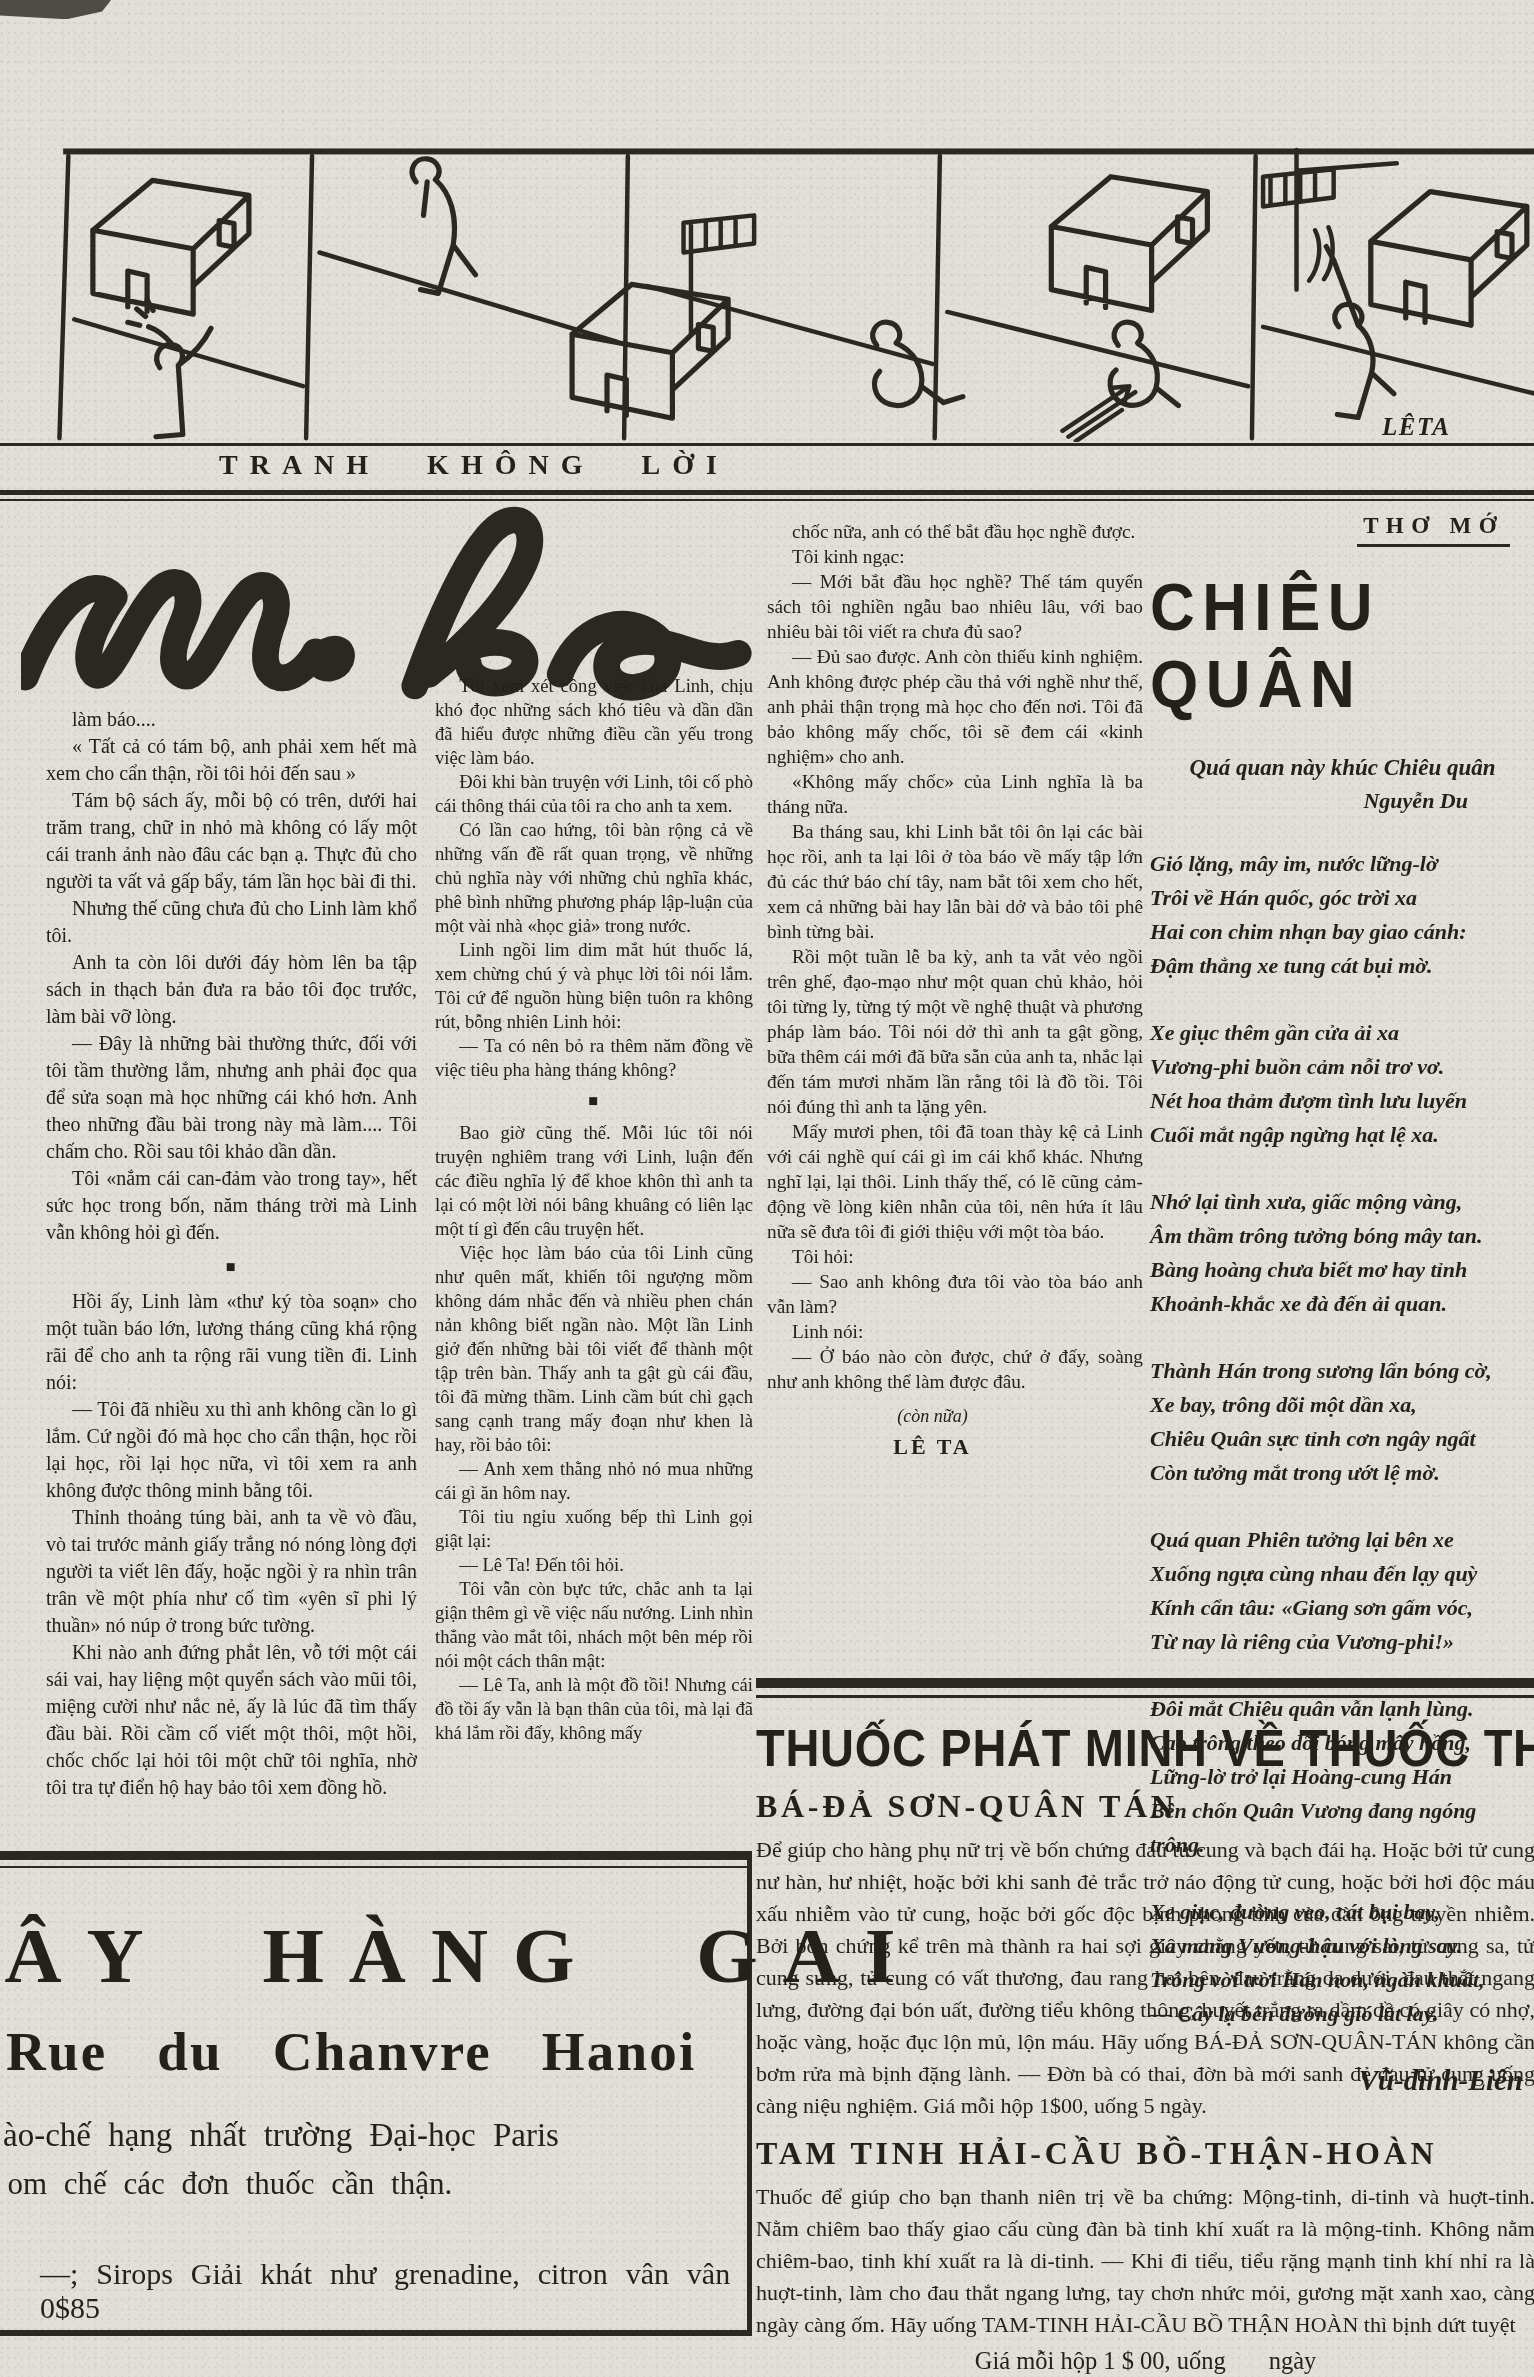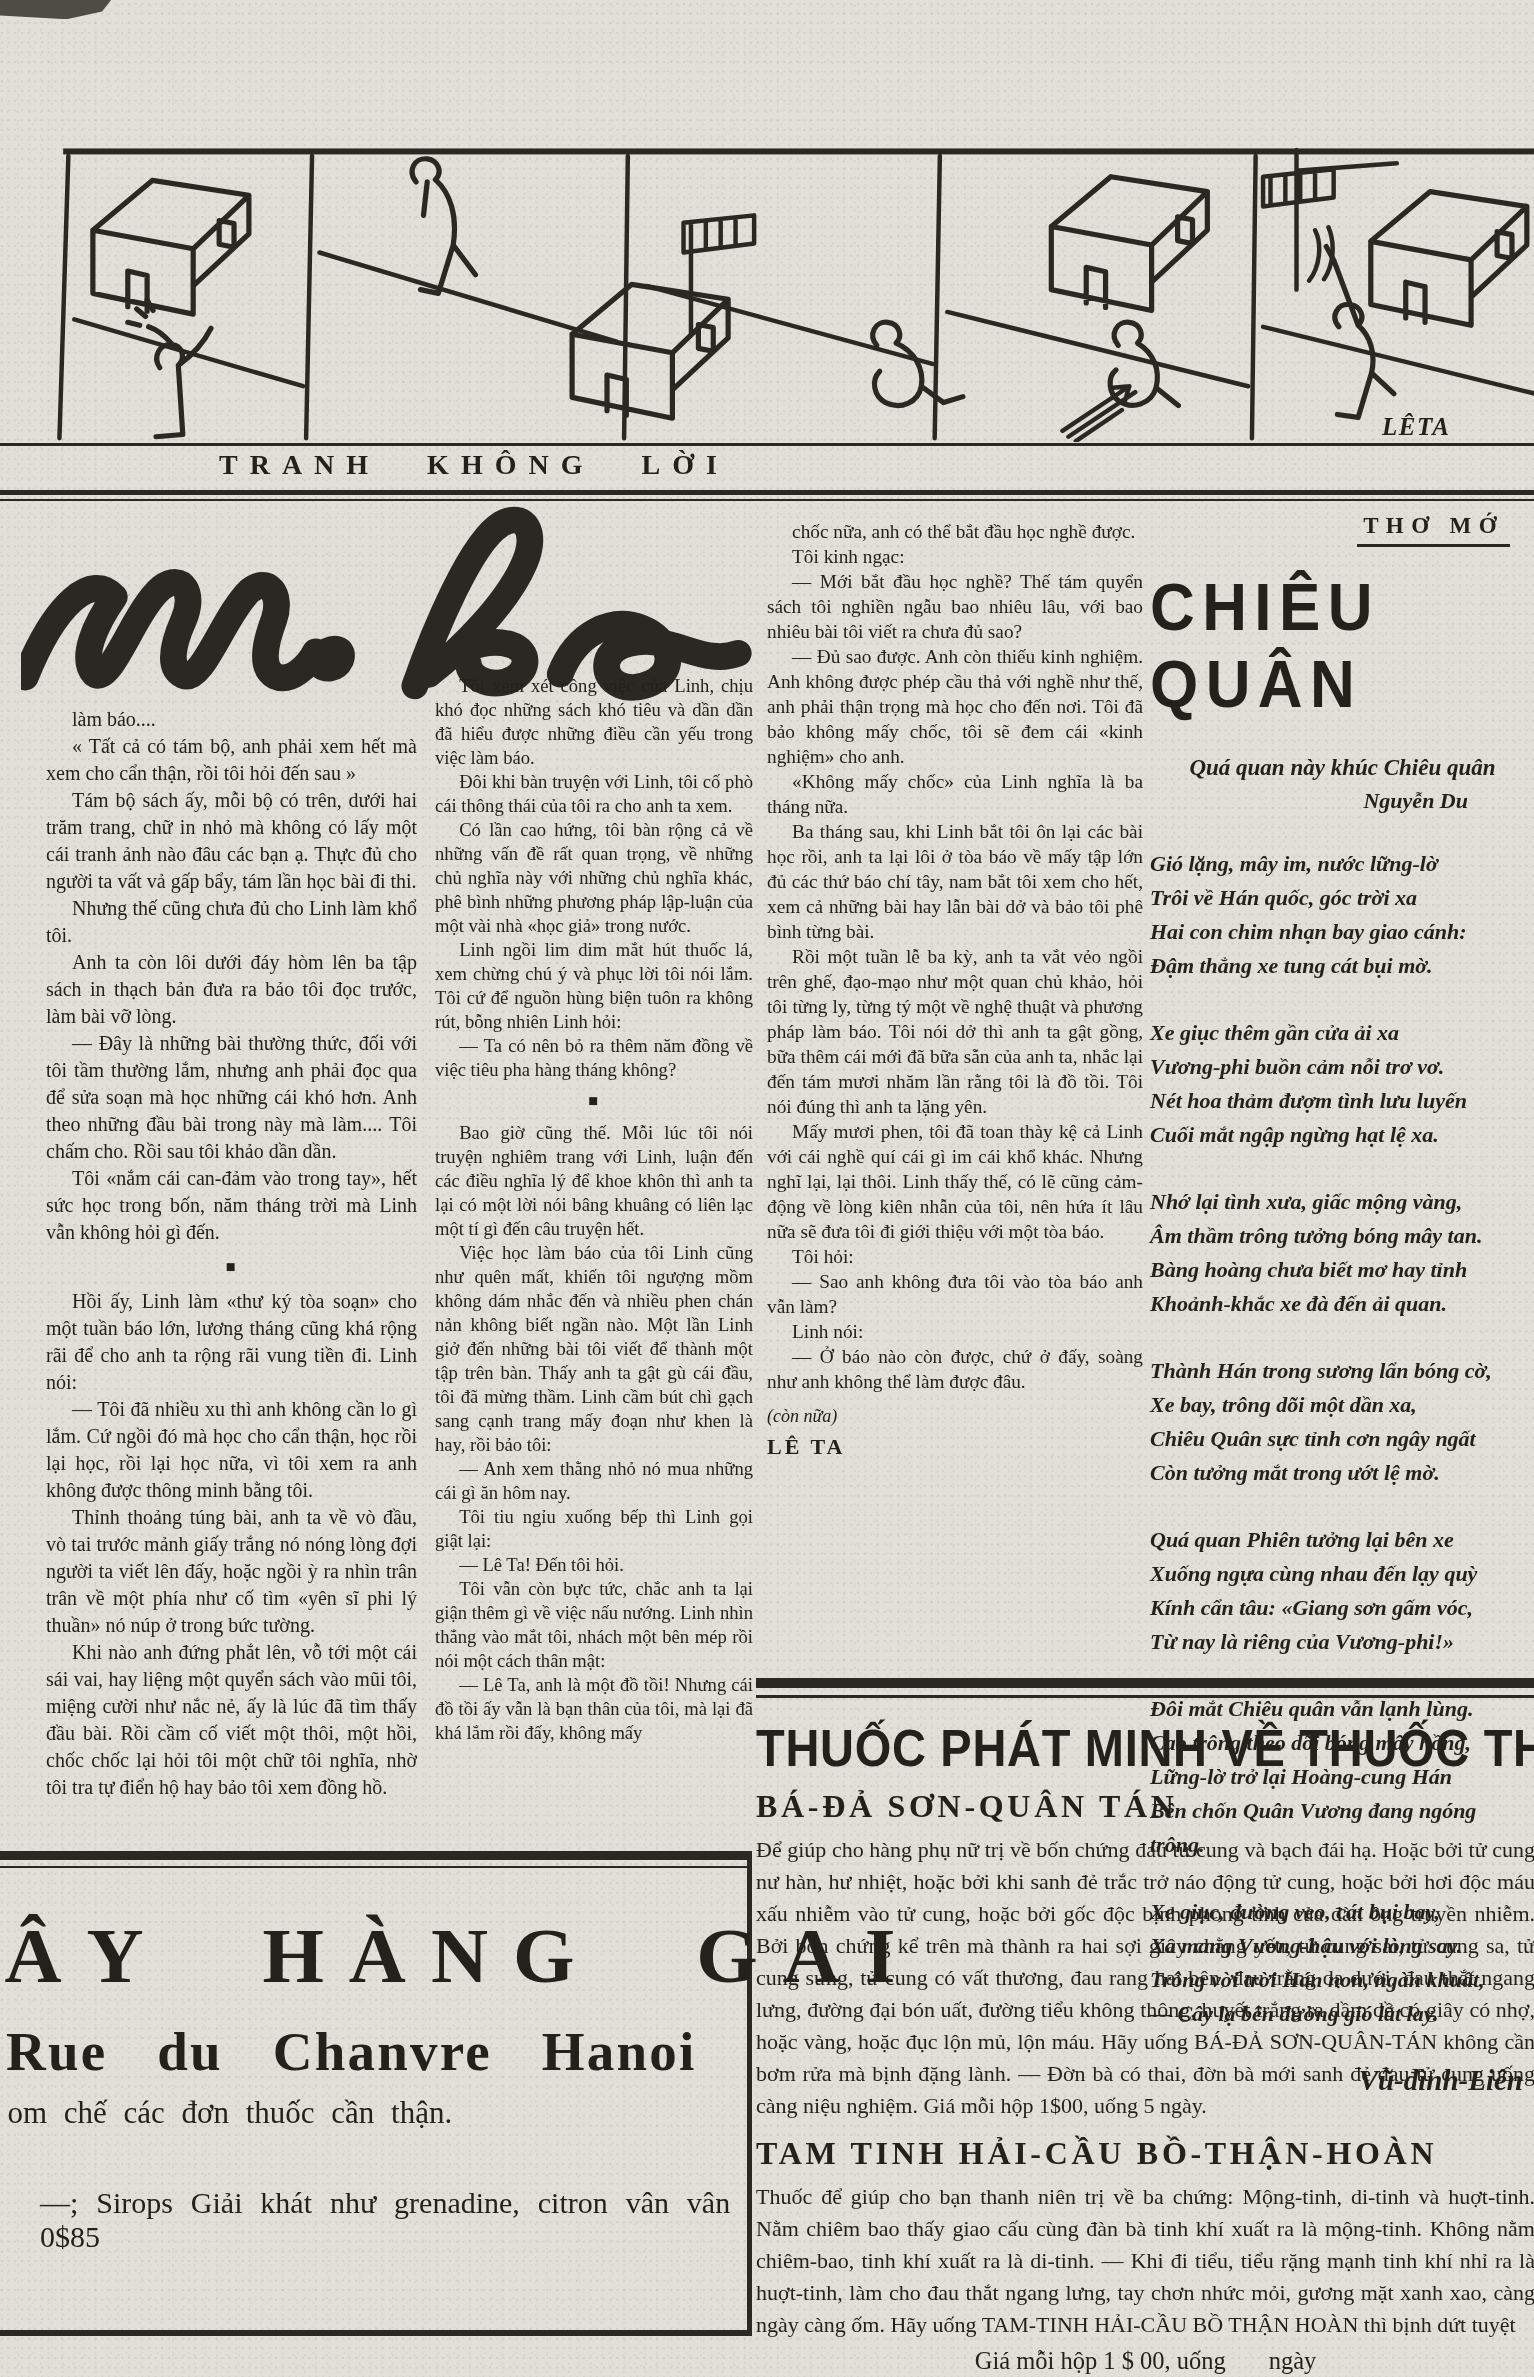--- a/index.html
+++ b/index.html
@@ -23,21 +23,21 @@
     letter-spacing:12px;word-spacing:28px;}
   
   .masthead{position:absolute;left:21px;top:499px;}
   .sr{position:absolute;width:0.7px;height:0.7px;overflow:hidden;clip-path:inset(50%);}
   
   .article p{margin:0;text-indent:1.3em;text-align:justify;}
   .article p.ornament{text-indent:0;text-align:center;font-size:16.3px;letter-spacing:1.5px;margin:7.4px 0;}
   .colA{position:absolute;left:46px;top:706px;width:371px;font-size:20px;line-height:27px;max-height:1148px;overflow:hidden;}
   .colB{position:absolute;left:435px;top:674px;width:318px;font-size:18.6px;line-height:24px;max-height:1166px;overflow:hidden;}
   .colC{position:absolute;left:767px;top:519px;width:376px;font-size:19.3px;line-height:25px;}
-  .colC-footer{margin-top:10.4px;text-align:left;padding-right:45px;}
+  .colC-footer{margin-top:10.4px;text-align:center;padding-right:45px;}
   .continued{font-style:italic;font-size:18px;}
   .author-sig{font-weight:bold;font-size:22px;letter-spacing:3px;margin-top:4.5px;}
   
   .poem{position:absolute;left:1150px;top:513px;width:385px;}
   .poem-label{width:fit-content;margin:0 25px 0 auto;font-weight:bold;font-size:23px;
     letter-spacing:7.4px;border-bottom:3px solid #2b2823;padding:0 6px 4.5px;}
   .poem-title{margin:27px 0 0 0;font-size:62px;font-weight:800;letter-spacing:7.4px;
     font-family:"Liberation Sans","DejaVu Sans",sans-serif;transform:scaleY(1.08);}
   .epigraph{margin-top:39px;font-style:italic;font-weight:bold;font-size:23px;text-align:center;}
   .epigraph-author{font-style:italic;font-weight:bold;font-size:22px;text-align:right;
@@ -221,20 +221,21 @@
 Trông vời trời Hán non, ngàn khuất,
 — Cây lạ bên đường gió lắt lay.</p>
       </div>
     <div class="poem-sig">Vũ-đình-Liên</div>
   </aside>
 
   <section class="ad-left">
     <div class="dbl"></div>
     <div class="adl-title">ÂY HÀNG GAI</div>
     <div class="adl-line2">Rue du Chanvre Hanoi</div>
+    <div class="adl-line3">ào-chế hạng nhất trường Đại-học Paris</div>
     <div class="adl-line4">om chế các đơn thuốc cần thận.</div>
     <div class="adl-line5">—; Sirops Giải khát như grenadine, citron vân vân 0$85</div>
   </section>
 
   <section class="ad-right">
     <div class="dbl"></div>
     <div class="adr-title">THUỐC PHÁT MINH VỀ THUỐC THÍ NGHIỆM</div>
     <div class="adr-sub">BÁ-ĐẢ SƠN-QUÂN TÁN</div>
     <div class="adr-body">Để giúp cho hàng phụ nữ trị về bốn chứng đau tử cung và bạch đái hạ. Hoặc bởi tử cung nư hàn, hư nhiệt, hoặc bởi khi sanh đẻ trắc trở náo động tử cung, hoặc bởi hơi độc máu xấu nhiễm vào tử cung, hoặc bởi gốc độc bịnh phong tình của đàn ông truyền nhiễm. Bởi bốn chứng kể trên mà thành ra hai sợi giây chằng yếu, tử cung sai, tử cung sa, tử cung sưng, tử cung có vất thương, đau rang hai bên, đau trằng dạ dưới, đau thắt ngang lưng, đường đại bón uất, đường tiểu không thông, huyết trắng ra dầm dề có giây có nhợ, hoặc vàng, hoặc đục lộn mủ, lộn máu. Hãy uống BÁ-ĐẢ SƠN-QUÂN-TÁN không cần bơm rửa mà bịnh đặng lành. — Đờn bà có thai, đờn bà mới sanh đẻ đau tử cung uống càng niệu nghiệm. Giá mỗi hộp 1$00, uống 5 ngày.</div>
     <div class="adr-sub">TAM TINH HẢI-CẦU BỒ-THẬN-HOÀN</div>

